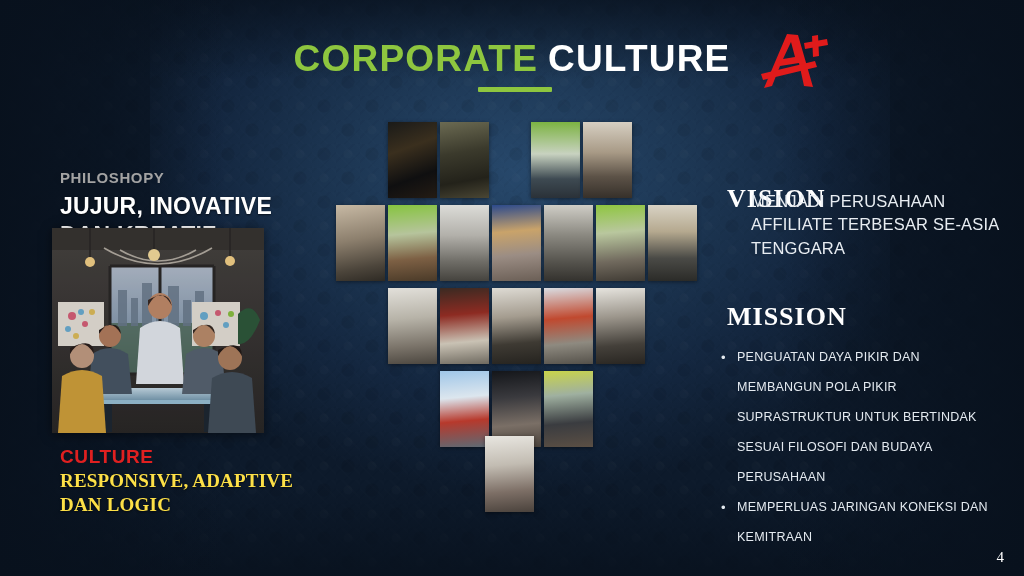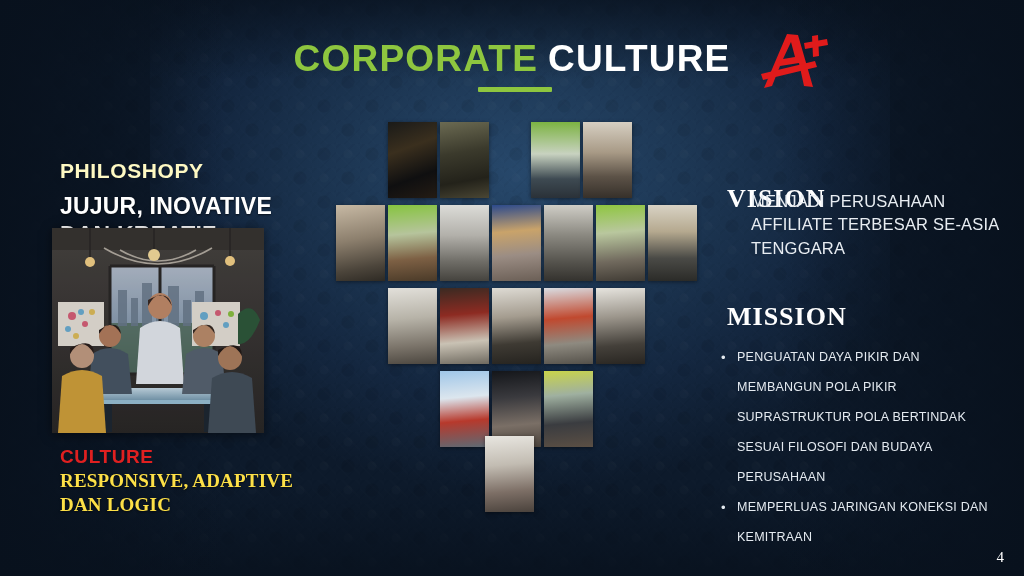--- a/index.html
+++ b/index.html
@@ -48,22 +48,22 @@
   .title-rule{
     position:absolute;left:478px;top:87px;width:74px;height:5px;
     background:#8ec63f;border-radius:1px;
   }
 
   
   .logo{position:absolute;left:757px;top:30px;width:74px;height:62px;}
 
   
   .philosophy-head{
-    position:absolute;left:60px;top:159px;
-    color:#fef9c3;font-size:21px;font-weight:bold;letter-spacing:.6px;
+    position:absolute;left:60px;top:169px;
+    color:#a3a3a3;font-size:15px;font-weight:bold;letter-spacing:.6px;
   }
   .philosophy-body{
     position:absolute;left:60px;top:192px;width:250px;
     color:#ffffff;font-family:Liberation Sans, sans-serif;font-weight:bold;
     font-size:23px;line-height:1.28;letter-spacing:.2px;
     text-shadow:0 1px 2px rgba(0,0,0,.6);
   }
   .team-photo{
     position:absolute;left:52px;top:228px;width:212px;height:205px;
     overflow:hidden;box-shadow:0 2px 10px rgba(0,0,0,.5);
@@ -323,21 +323,21 @@
     </div>
 
   <div class="vision-head">VISION</div>
   <div class="vision-body">MENJADI PERUSAHAAN AFFILIATE TERBESAR SE-ASIA TENGGARA</div>
 
   <div class="mission-head">MISSION</div>
   <ul class="mission-list">
       <li>
         <div class="m-line first">PENGUATAN DAYA PIKIR DAN</div>
         <div class="m-line">MEMBANGUN POLA PIKIR</div>
-        <div class="m-line">SUPRASTRUKTUR POLA BERTINDAK</div>
+        <div class="m-line">SUPRASTRUKTUR UNTUK BERTINDAK</div>
         <div class="m-line">SESUAI FILOSOFI DAN BUDAYA</div>
         <div class="m-line">PERUSAHAAN</div>
       </li>
       <li>
         <div class="m-line first">MEMPERLUAS JARINGAN KONEKSI DAN</div>
         <div class="m-line">KEMITRAAN</div>
       </li>
     </ul>
 
   <div class="page-num">4</div>

